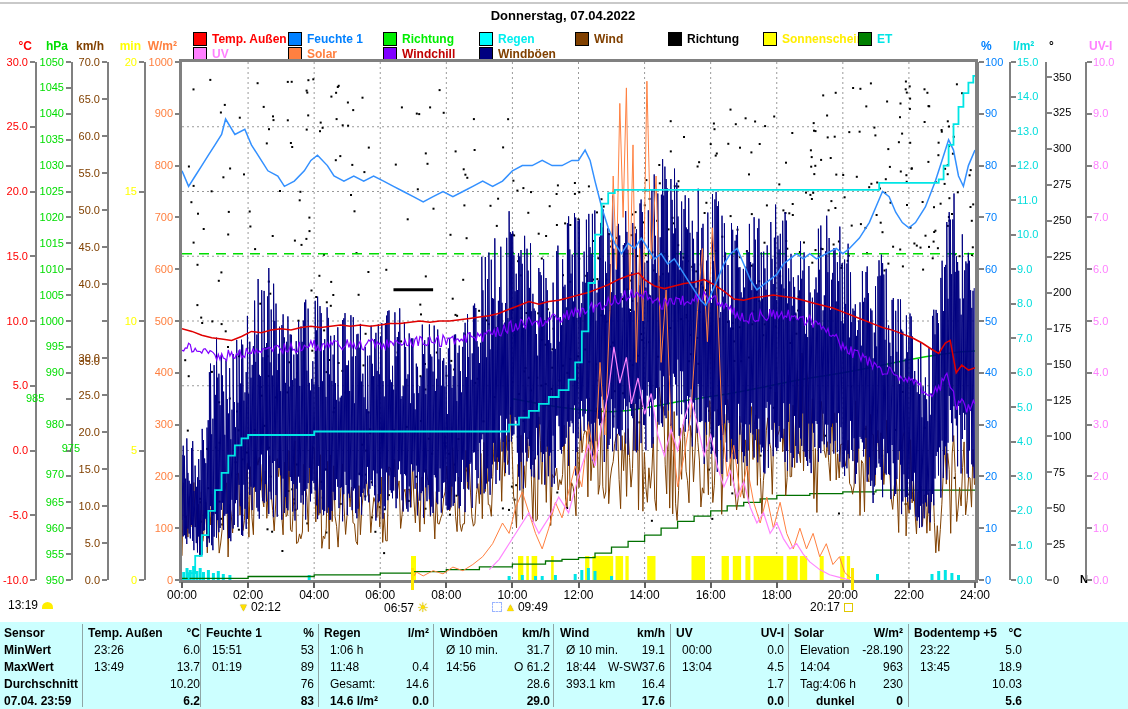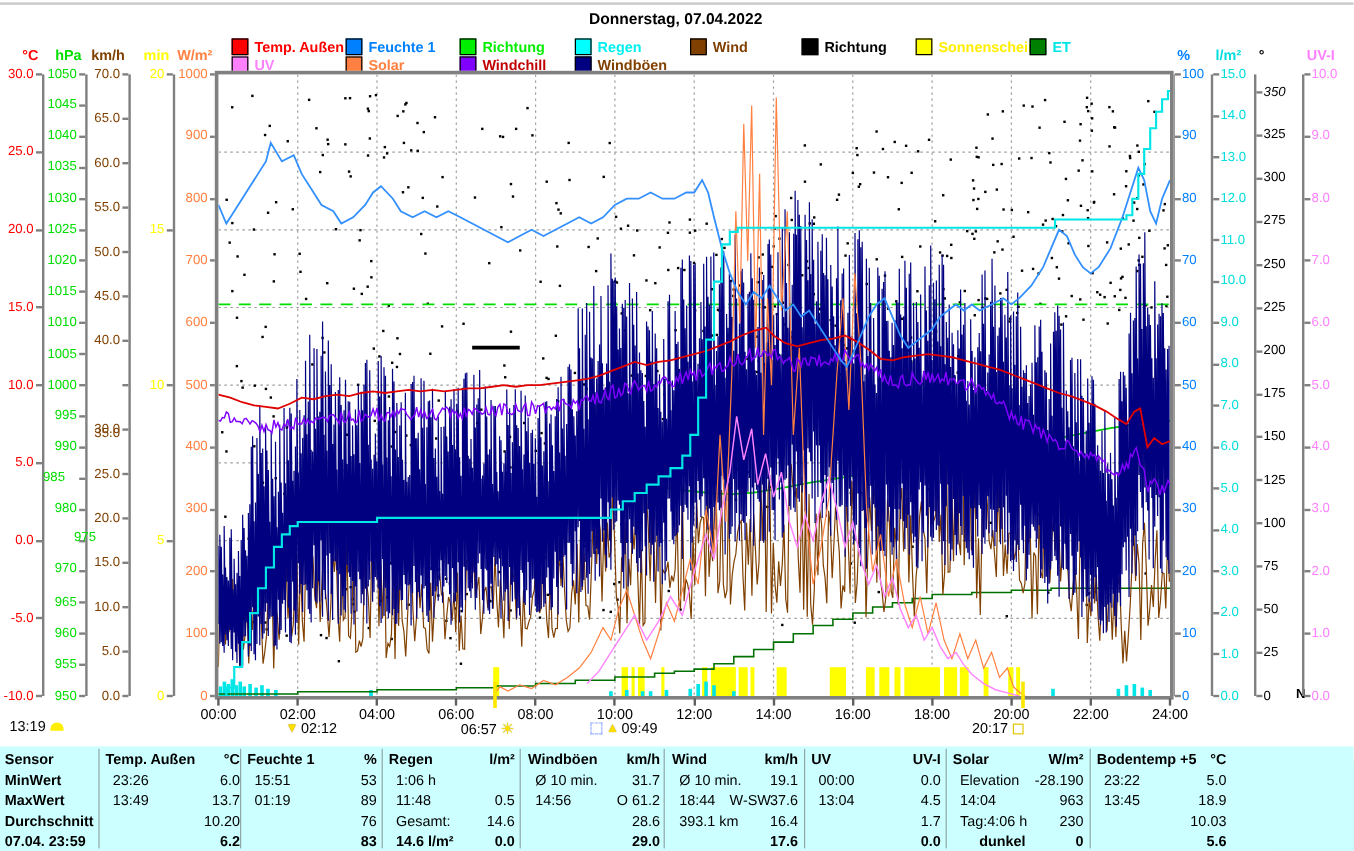--- a/index.html
+++ b/index.html
@@ -131,21 +131,21 @@
     <div class="tick-label" style="color: rgb(0, 221, 0); top: 263.7px; left: 26px; width: 38px; text-align: right;">1010</div>
     <div class="tick-mark" style="top: 294.1px; width: 5px; left: 66px;"></div>
     <div class="tick-label" style="color: rgb(0, 221, 0); top: 289.6px; left: 26px; width: 38px; text-align: right;">1005</div>
     <div class="tick-mark" style="top: 320px; width: 5px; left: 66px;"></div>
     <div class="tick-label" style="color: rgb(0, 221, 0); top: 315.5px; left: 26px; width: 38px; text-align: right;">1000</div>
     <div class="tick-mark" style="top: 345.9px; width: 5px; left: 66px;"></div>
     <div class="tick-label" style="color: rgb(0, 221, 0); top: 341.4px; left: 26px; width: 38px; text-align: right;">995</div>
     <div class="tick-mark" style="top: 371.8px; width: 5px; left: 66px;"></div>
     <div class="tick-label" style="color: rgb(0, 221, 0); top: 367.3px; left: 26px; width: 38px; text-align: right;">990</div>
     <div class="tick-mark" style="top: 397.7px; width: 5px; left: 66px;"></div>
-    <div class="tick-label" style="color: rgb(0, 221, 0); top: 393.2px; left: 26px; width: 38px; text-align: center;">985</div>
+    <div class="tick-label" style="color: rgb(0, 221, 0); top: 393.2px; left: 26px; width: 38px; text-align: left;">985</div>
     <div class="tick-mark" style="top: 423.6px; width: 5px; left: 66px;"></div>
     <div class="tick-label" style="color: rgb(0, 221, 0); top: 419.1px; left: 26px; width: 38px; text-align: right;">980</div>
     <div class="tick-mark" style="top: 449.5px; width: 5px; left: 66px;"></div>
     <div class="tick-label" style="color: rgb(0, 221, 0); top: 443px; left: 26px; width: 38px; text-align: right; padding-left: 16px;">975</div>
     <div class="tick-mark" style="top: 475.4px; width: 5px; left: 66px;"></div>
     <div class="tick-label" style="color: rgb(0, 221, 0); top: 469px; left: 26px; width: 38px; text-align: right;">970</div>
     <div class="tick-mark" style="top: 501.3px; width: 5px; left: 66px;"></div>
     <div class="tick-label" style="color: rgb(0, 221, 0); top: 496.8px; left: 26px; width: 38px; text-align: right;">965</div>
     <div class="tick-mark" style="top: 527.2px; width: 5px; left: 66px;"></div>
     <div class="tick-label" style="color: rgb(0, 221, 0); top: 522.7px; left: 26px; width: 38px; text-align: right;">960</div>
@@ -275,21 +275,21 @@
     <div class="tick-label" style="color: rgb(0, 221, 221); top: 470.9px; left: 1017px;">3.0</div>
     <div class="tick-mark" style="top: 509.933px; width: 5px; left: 1011px;"></div>
     <div class="tick-label" style="color: rgb(0, 221, 221); top: 505.433px; left: 1017px;">2.0</div>
     <div class="tick-mark" style="top: 544.467px; width: 5px; left: 1011px;"></div>
     <div class="tick-label" style="color: rgb(0, 221, 221); top: 539.967px; left: 1017px;">1.0</div>
     <div class="tick-mark" style="top: 579px; width: 5px; left: 1011px;"></div>
     <div class="tick-label" style="color: rgb(0, 221, 221); top: 574.5px; left: 1017px;">0.0</div>
     <div class="axis-line" style="left: 1045px; top: 62px; height: 518px;"></div>
     <div class="unit-label" style="color: rgb(0, 0, 0); top: 40px; left: 1049px;">°</div>
     <div class="tick-mark" style="top: 76.015px; width: 5px; left: 1047px;"></div>
-    <div class="tick-label" style="color: rgb(0, 0, 0); top: 71.515px; left: 1053px; font-style: italic;">350</div>
+    <div class="tick-label" style="color: rgb(0, 0, 0); top: 71.515px; left: 1053px;">350</div>
     <div class="tick-mark" style="top: 111.942px; width: 5px; left: 1047px;"></div>
     <div class="tick-label" style="color: rgb(0, 0, 0); top: 107.442px; left: 1053px;">325</div>
     <div class="tick-mark" style="top: 147.87px; width: 5px; left: 1047px;"></div>
     <div class="tick-label" style="color: rgb(0, 0, 0); top: 143.37px; left: 1053px;">300</div>
     <div class="tick-mark" style="top: 183.798px; width: 5px; left: 1047px;"></div>
     <div class="tick-label" style="color: rgb(0, 0, 0); top: 179.298px; left: 1053px;">275</div>
     <div class="tick-mark" style="top: 219.725px; width: 5px; left: 1047px;"></div>
     <div class="tick-label" style="color: rgb(0, 0, 0); top: 215.225px; left: 1053px;">250</div>
     <div class="tick-mark" style="top: 255.652px; width: 5px; left: 1047px;"></div>
     <div class="tick-label" style="color: rgb(0, 0, 0); top: 251.152px; left: 1053px;">225</div>
@@ -1147,21 +1147,21 @@
     <div class="f-cell f-left" style="left: 212px; top: 21px;">15:51</div>
     <div class="f-cell f-right" style="left: 242px; top: 21px; width: 72px;">53</div>
     <div class="f-cell f-left" style="left: 212px; top: 38px;">01:19</div>
     <div class="f-cell f-right" style="left: 242px; top: 38px; width: 72px;">89</div>
     <div class="f-cell f-right" style="left: 242px; top: 55px; width: 72px;">76</div>
     <div class="f-cell f-right bold" style="left: 242px; top: 72px; width: 72px;">83</div>
     <div class="f-cell f-left bold" style="left: 324px; top: 4px;">Regen</div>
     <div class="f-cell f-right bold" style="left: 383px; top: 4px; width: 46px;">l/m²</div>
     <div class="f-cell f-left" style="left: 330px; top: 21px;">1:06 h</div>
     <div class="f-cell f-left" style="left: 330px; top: 38px;">11:48</div>
-    <div class="f-cell f-right" style="left: 357px; top: 38px; width: 72px;">0.5</div>
+    <div class="f-cell f-right" style="left: 357px; top: 38px; width: 72px;">0.4</div>
     <div class="f-cell f-left" style="left: 330px; top: 55px;">Gesamt:</div>
     <div class="f-cell f-right" style="left: 357px; top: 55px; width: 72px;">14.6</div>
     <div class="f-cell f-left bold" style="left: 330px; top: 72px;">14.6 l/m²</div>
     <div class="f-cell f-right bold" style="left: 357px; top: 72px; width: 72px;">0.0</div>
     <div class="f-cell f-left bold" style="left: 440px; top: 4px;">Windböen</div>
     <div class="f-cell f-right bold" style="left: 504px; top: 4px; width: 46px;">km/h</div>
     <div class="f-cell f-left" style="left: 446px; top: 21px;">Ø 10 min.</div>
     <div class="f-cell f-right" style="left: 478px; top: 21px; width: 72px;">31.7</div>
     <div class="f-cell f-left" style="left: 446px; top: 38px;">14:56</div>
     <div class="f-cell f-right" style="left: 478px; top: 38px; width: 72px;">O 61.2</div>

